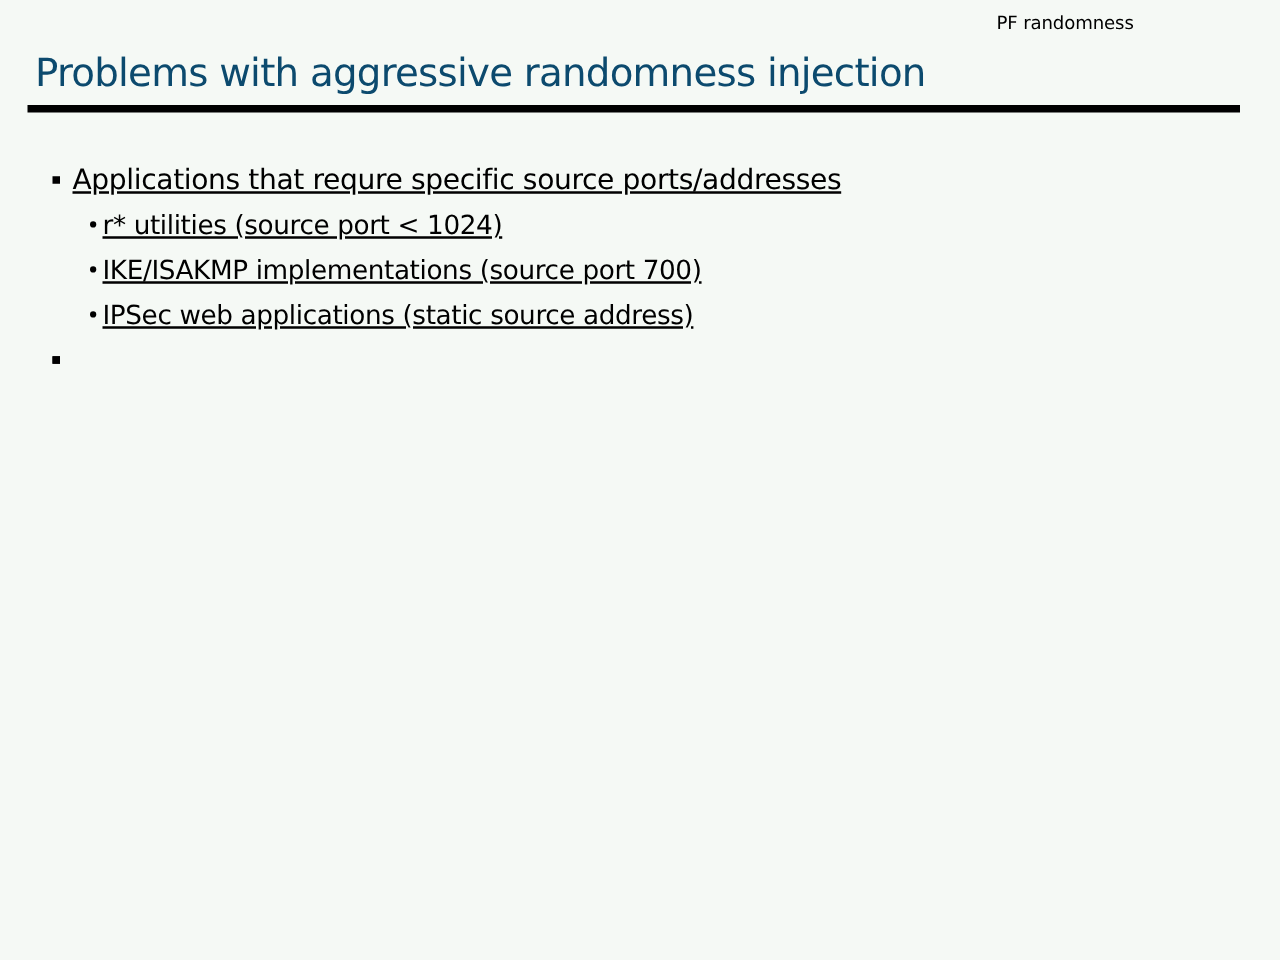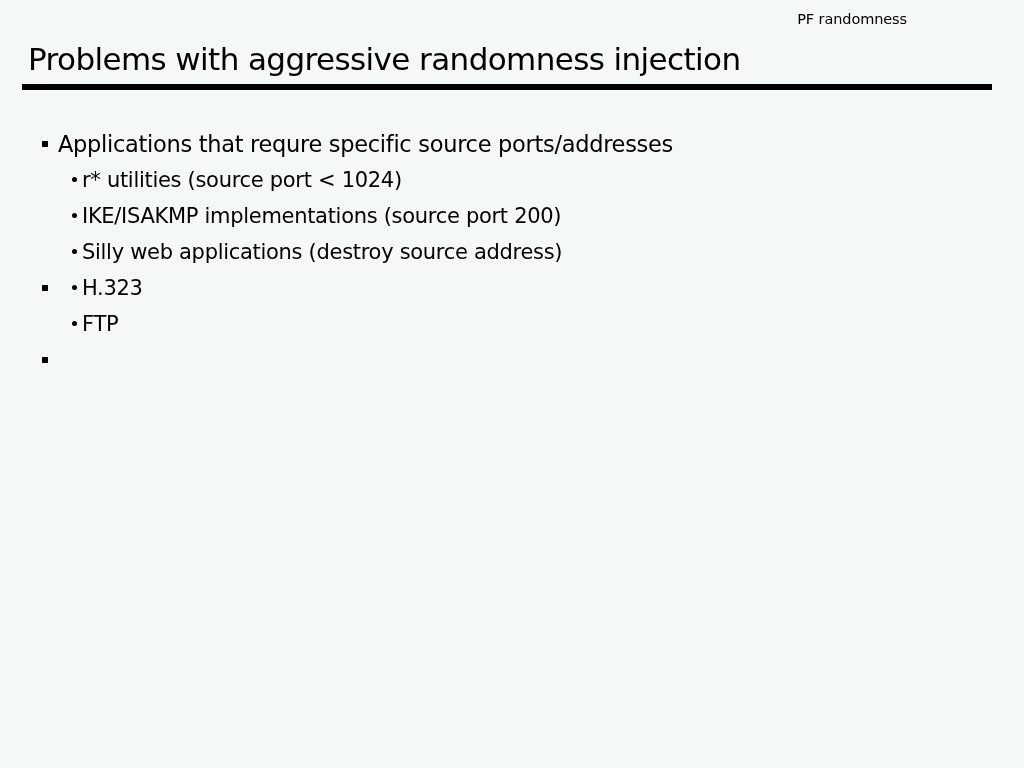--- a/index.html
+++ b/index.html
@@ -35,21 +35,21 @@
   }
 
   
   .slide-title {
     position: absolute;
     left: 28px;
     top: 40px;
     font-size: 31px;
     line-height: 38px;
     letter-spacing: -0.6px;
-    color: #000000;
+    color: #0c4a6e;
     white-space: nowrap;
   }
 
   .title-rule {
     position: absolute;
     left: 22px;
     top: 84px;
     width: 970px;
     height: 6px;
     background: #000000;
@@ -60,20 +60,21 @@
     position: absolute;
     left: 0;
     top: 126px;
     width: 1024px;
   }
 
   ul.level1 {
     list-style: none;
     margin: 0;
     padding: 0;
+    text-decoration: underline;
   }
 
   ul.level2 {
     list-style: none;
     margin: 0;
     padding: 0;
   }
 
   li.l1-item {
     margin: 0;
@@ -140,51 +141,37 @@
         <ul class="level2">
           <li>
             <div class="l2-line">
               <span class="bullet-dot"></span>
               <span>r* utilities (source port &lt; 1024)</span>
             </div>
           </li>
           <li>
             <div class="l2-line">
               <span class="bullet-dot"></span>
-              <span>IKE/ISAKMP implementations (source port 200)</span>
+              <span>IKE/ISAKMP implementations (source port 700)</span>
             </div>
           </li>
           <li>
             <div class="l2-line">
               <span class="bullet-dot"></span>
-              <span>Silly web applications (destroy source address)</span>
+              <span>IPSec web applications (static source address)</span>
             </div>
           </li>
         </ul>
       </li>
 
 
       <li class="l1-item">
         <div class="l1-line">
           <span class="bullet-sq"></span>
         </div>
-        <ul class="level2">
-          <li>
-            <div class="l2-line">
-              <span class="bullet-dot"></span>
-              <span>H.323</span>
-            </div>
-          </li>
-          <li>
-            <div class="l2-line">
-              <span class="bullet-dot"></span>
-              <span>FTP</span>
-            </div>
-          </li>
-        </ul>
       </li>
 
       <li class="l1-item">
         <div class="l1-line">
           <span class="bullet-sq"></span>
         </div>
       </li>
 
     </ul>
 

